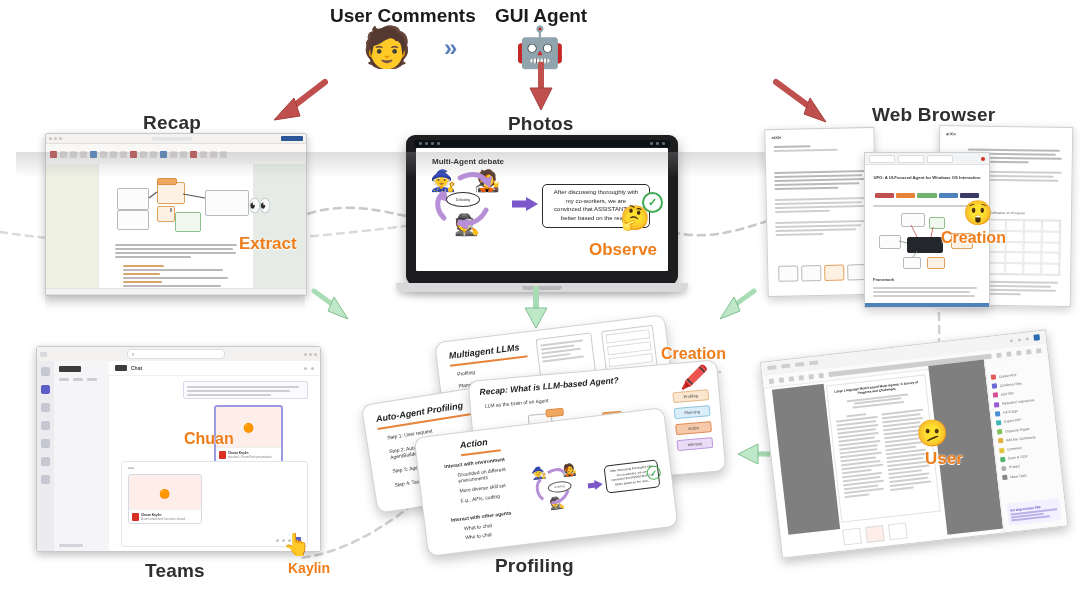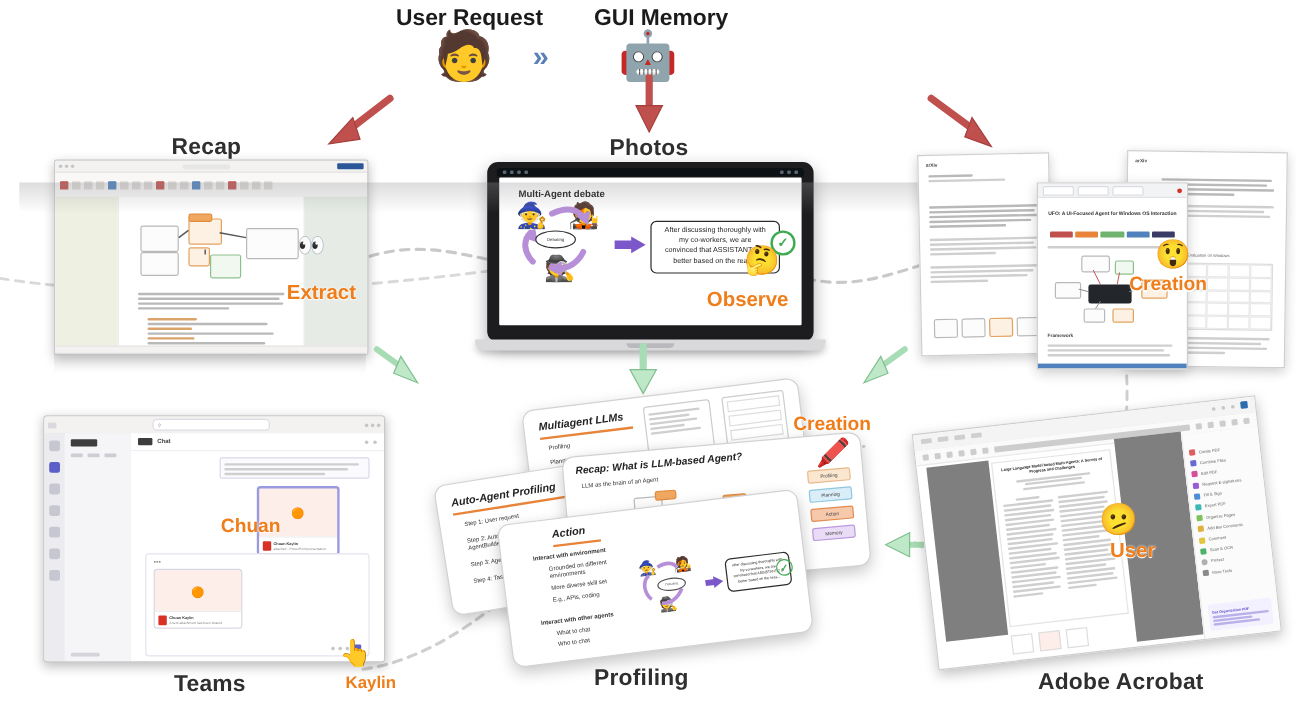--- a/index.html
+++ b/index.html
@@ -172,26 +172,26 @@
 
     <path d="M880,462 C840,486 790,470 762,452" fill="none" stroke="#cfcfcf" stroke-width="2.4" stroke-dasharray="7 6" stroke-linecap="round"></path>
 
     <path d="M620,402 C660,392 690,378 720,372" fill="none" stroke="#cfcfcf" stroke-width="2.4" stroke-dasharray="7 6" stroke-linecap="round"></path>
 
     <path d="M452,470 C400,520 350,552 300,558" fill="none" stroke="#cfcfcf" stroke-width="2.6" stroke-dasharray="7 6" stroke-linecap="round"></path>
 
     <path d="M206,482 C216,502 250,516 286,540" fill="none" stroke="#b9b9b9" stroke-width="2.4" stroke-dasharray="6 5" stroke-linecap="round"></path>
   </svg>
 
-  <div class="top-label" style="left:330px;top:5px;">User Request</div>
+  <div class="top-label" style="left:330px;top:5px;">User Comments</div>
   <div class="emoji" style="left:362px;top:27px;font-size:40px;">🧑</div>
 
   <div class="emoji" style="left:444px;top:36px;font-size:24px;color:#5b7fb9;font-weight:bold;">»</div>
 
-  <div class="top-label" style="left:495px;top:5px;">GUI Memory</div>
+  <div class="top-label" style="left:495px;top:5px;">GUI Agent</div>
   <div class="emoji" style="left:515px;top:27px;font-size:40px;">🤖</div>
 
   <svg class="arrow" style="left:270px;top:78px;width:60px;height:44px;">
     <path d="M55,4 L16,34" stroke="#c0504d" stroke-width="6" stroke-linecap="round"></path>
     <path d="M4,42 L24,20 L30,38 Z" fill="#c0504d" stroke="#a43f3d" stroke-width="1"></path>
   </svg>
   <svg class="arrow" style="left:528px;top:62px;width:26px;height:54px;">
     <path d="M13,2 L13,30" stroke="#c0504d" stroke-width="6" stroke-linecap="round"></path>
     <path d="M13,48 L2,26 L24,26 Z" fill="#c0504d" stroke="#a43f3d" stroke-width="1"></path>
   </svg>
@@ -322,20 +322,21 @@
       <div class="check-badge" style="left:226px;top:44px;">✓</div>
     </div>
     <div id="laptop-base"></div>
     <div id="laptop-notch"></div>
   </div>
   <div id="laptop-reflection"></div>
 
   <div class="emoji" style="left:620px;top:206px;font-size:24px;">🤔</div>
   <div class="action-label" style="left:589px;top:240px;font-size:17px;">Observe</div>
 
+  <div class="app-label" style="left:872px;top:104px;">Web Browser</div>
 
   <div class="browser" style="left:766px;top:128px;width:108px;height:166px;transform:rotate(-1.2deg);">
     <div style="position:absolute;left:6px;top:5px;font-size:4px;color:#444;font-weight:bold;">arXiv</div>
     <div style="position:absolute;left:8px;right:8px;top:14px;">
       <div class="tl" style="width:40%"></div>
       <div class="tl s" style="width:70%"></div>
     </div>
     <div style="position:absolute;left:8px;right:8px;top:40px;">
       <div class="tl" style="width:100%"></div>
         <div class="tl" style="width:96%"></div>
@@ -812,15 +813,14 @@
             <div style="width:70%"></div>
             <div style="width:84%"></div>
         </div>
       </div>
     </div>
   </div>
 
   <div class="emoji" style="left:916px;top:420px;font-size:26px;">🫤</div>
   <div class="action-label" style="left:925px;top:449px;font-size:17px;">User</div>
 
-  <div class="app-label" style="left:865px;top:558px;">Adobe Acrobat</div>
 
 </div>
 
 </body></html>

